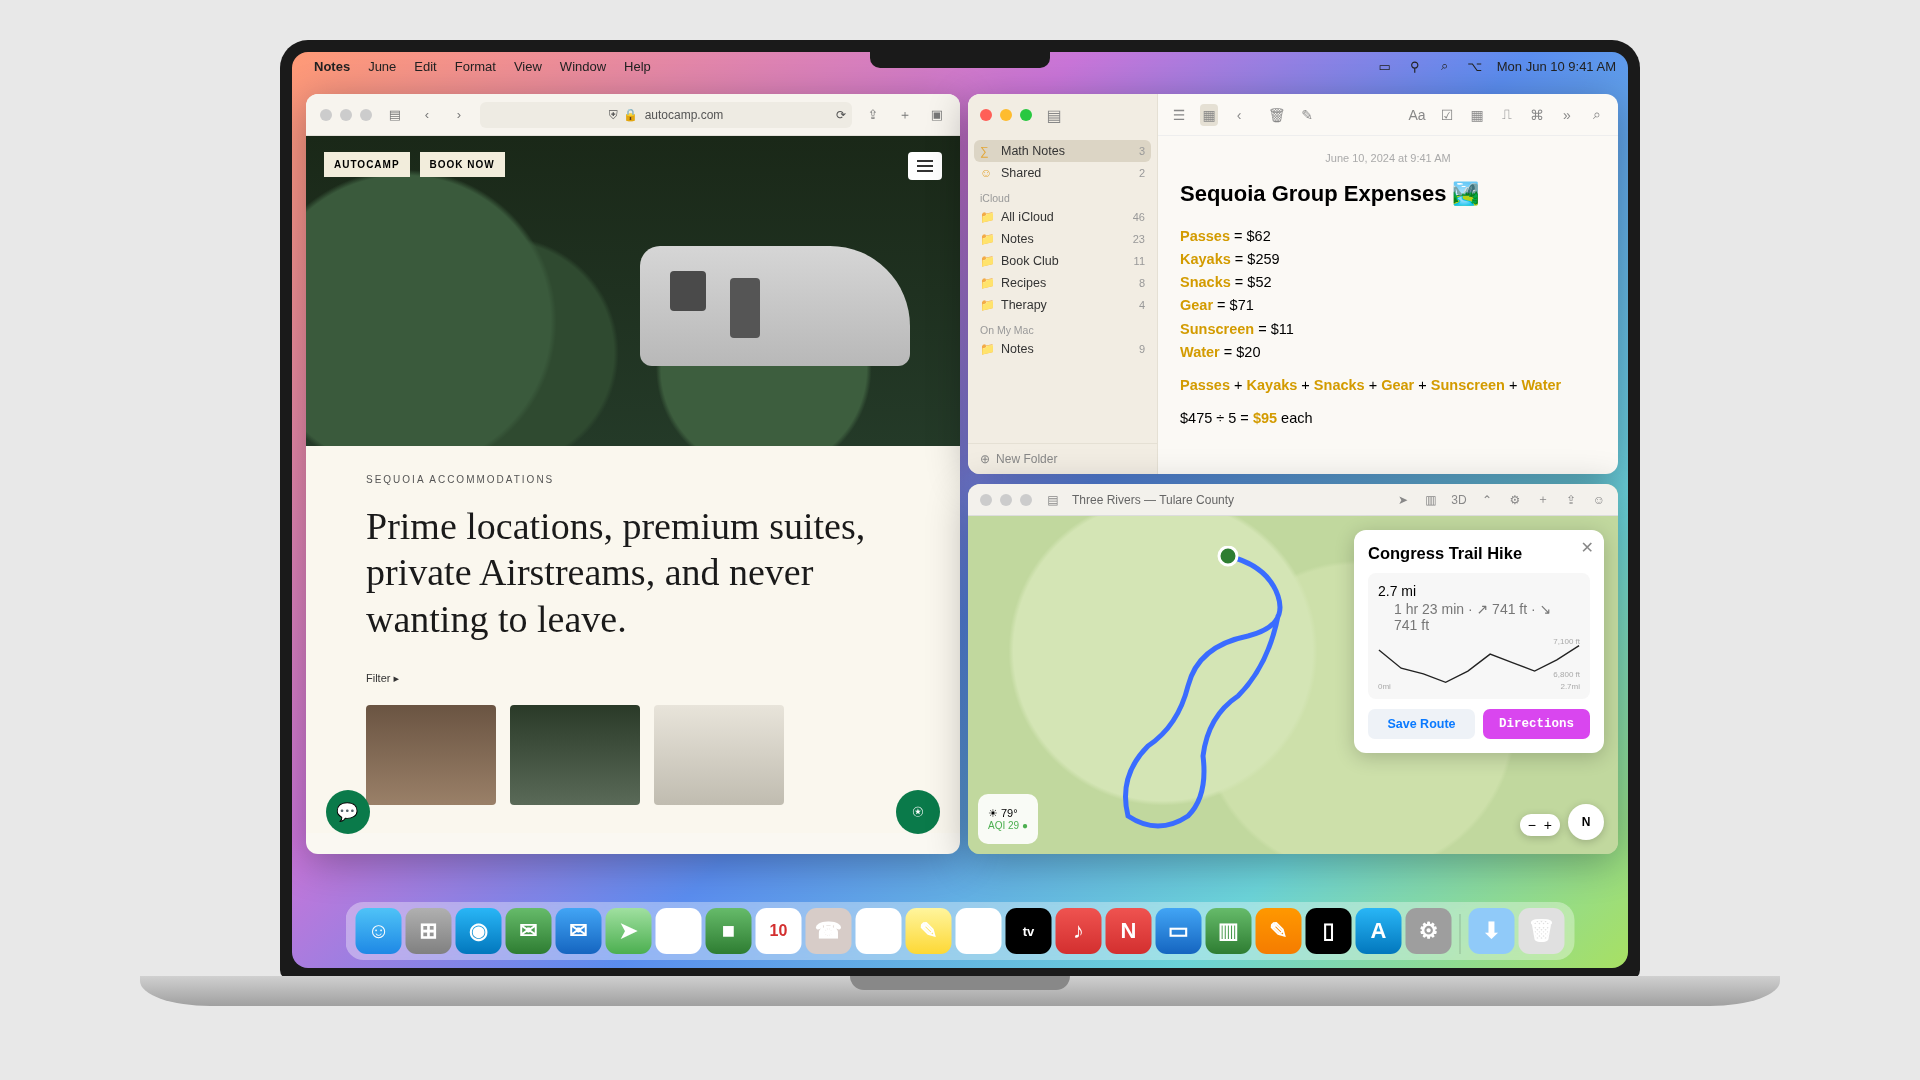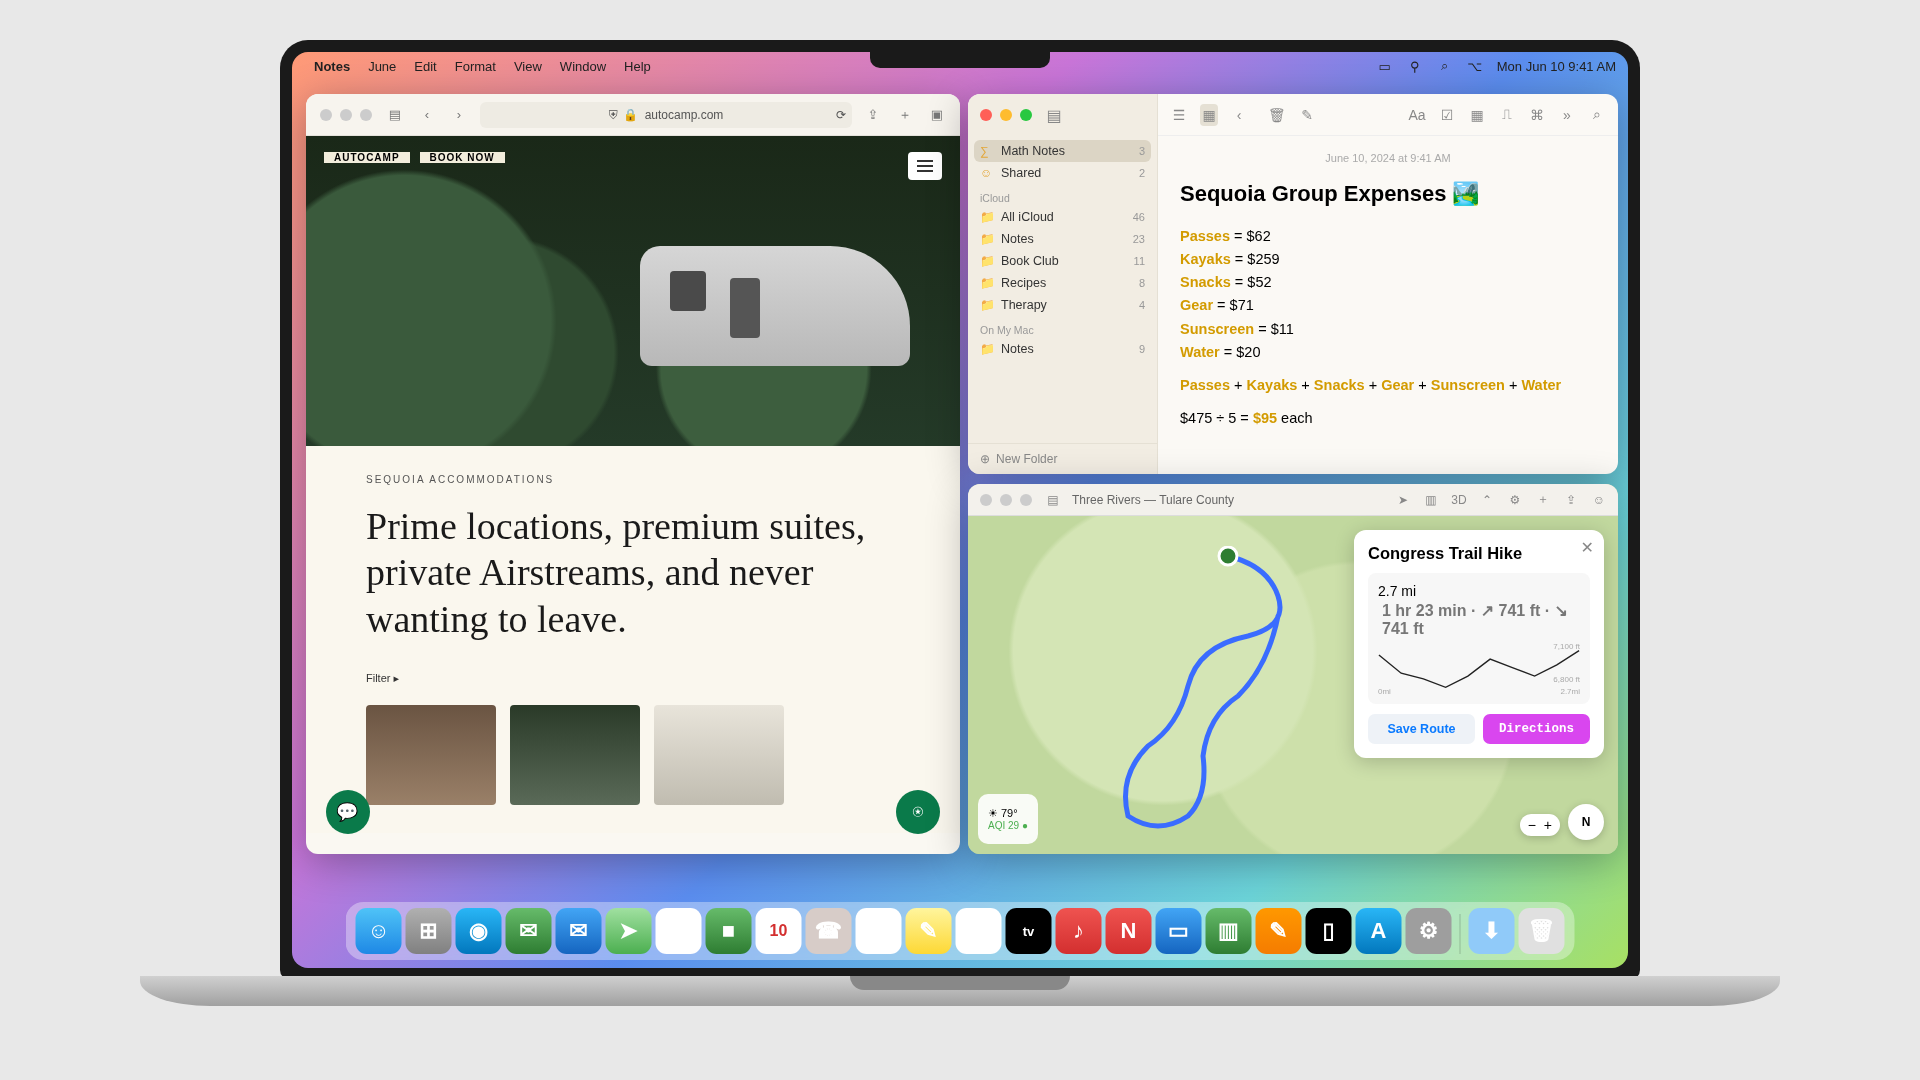--- a/index.html
+++ b/index.html
@@ -38,21 +38,21 @@
 .hero-trees { position:absolute; inset:0; background:
   radial-gradient(circle at 15% 60%, #3a5a3c 0 25%, transparent 26%),
   radial-gradient(circle at 30% 70%, #2f4a30 0 22%, transparent 23%),
   radial-gradient(circle at 70% 75%, #3d5e3e 0 20%, transparent 21%),
   linear-gradient(#1a2818,#243a28); }
 .trailer { position:absolute; right:40px; top:90px; width:280px; height:170px; }
 .trailer-body { position:absolute; left:0; top:20px; width:270px; height:120px; background:linear-gradient(#d6d6d6,#b8b8b8); border-radius:20px 80px 12px 12px; }
 .trailer-win { position:absolute; left:30px; top:45px; width:36px; height:40px; background:#4a4a4a; border-radius:4px; }
 .trailer-door { position:absolute; left:90px; top:52px; width:30px; height:60px; background:#555; border-radius:4px; }
 .hero-top { position:absolute; left:18px; top:16px; display:flex; gap:10px; }
-.badge { background:#f2eddc; padding:0 10px; font-size:10px; letter-spacing:1px; font-weight:700; }
+.badge { background:#f2eddc; padding:7px 10px; font-size:10px; letter-spacing:1px; font-weight:700; }
 .hamburger { position:absolute; right:18px; top:16px; width:34px; height:28px; background:#fff; border-radius:4px; display:flex; flex-direction:column; justify-content:center; align-items:center; gap:3px; }
 .hamburger i { width:16px; height:2px; background:#333; display:block; }
 .content { padding:28px 60px; background:#faf7ee; }
 .eyebrow { font-size:10px; letter-spacing:2px; color:#555; margin-bottom:18px; }
 .headline { font-family:Georgia,serif; font-size:38px; line-height:1.22; color:#1a1a1a; margin-bottom:30px; }
 .filter { font-size:11px; color:#333; margin-bottom:20px; }
 .thumbs { display:flex; gap:14px; }
 .thumb { width:130px; height:100px; border-radius:4px; background:#888; }
 .thumb.a { background:linear-gradient(#6a5442,#9a8068); }
 .thumb.b { background:linear-gradient(#2a3a28,#5a6a58); }
@@ -92,21 +92,21 @@
   radial-gradient(circle at 30% 40%, #d4e5b5 0 30%, transparent 31%),
   radial-gradient(circle at 60% 60%, #cde0aa 0 35%, transparent 36%),
   #c1d89e; }
 .route { position:absolute; left:80px; top:30px; width:300px; height:300px; }
 .route svg { width:100%; height:100%; }
 .info-card { position:absolute; right:14px; top:14px; width:250px; background:#fff; border-radius:12px; padding:14px; box-shadow:0 4px 20px rgba(0,0,0,.2); }
 .card-close { position:absolute; right:10px; top:8px; color:#888; font-size:16px; }
 .card-title { font-size:16.5px; font-weight:700; margin-bottom:10px; }
 .stats-box { background:#f7f7f7; border-radius:8px; padding:10px; margin-bottom:10px; }
 .dist { font-size:14px; font-weight:400; }
-.substats { font-size:16px; color:#777; margin:2px 4px 6px;font-weight:bold; }
+.substats { font-size:14px; color:#777; margin:2px 16px 6px; }
 .elev-chart { height:50px; position:relative; }
 .elev-chart svg { width:100%; height:100%; }
 .chart-label { font-size:8px; color:#aaa; }
 .card-btns { display:flex; gap:8px; }
 .card-btn { flex:1; padding:8px 0; border-radius:7px; font-size:12.5px; font-weight:600; text-align:center; }
 .btn-save { background:#eef2f7; color:#0a7aff; }
 .btn-dir { background:#d946ef; color:#fff;font-family:Liberation Mono, monospace; }
 .weather-pill { position:absolute; left:10px; bottom:10px; background:rgba(255,255,255,.9); border-radius:10px; padding:13px 10px; font-size:11px; }
 .compass { position:absolute; right:14px; bottom:14px; width:36px; height:36px; background:#fff; border-radius:50%; display:flex; align-items:center; justify-content:center; font-size:12px; font-weight:700; box-shadow:0 2px 8px rgba(0,0,0,.2); }
 .zoom { position:absolute; right:58px; bottom:18px; background:#fff; border-radius:12px; padding:3px 8px; font-size:14px; display:flex; gap:8px; box-shadow:0 2px 8px rgba(0,0,0,.2); }

